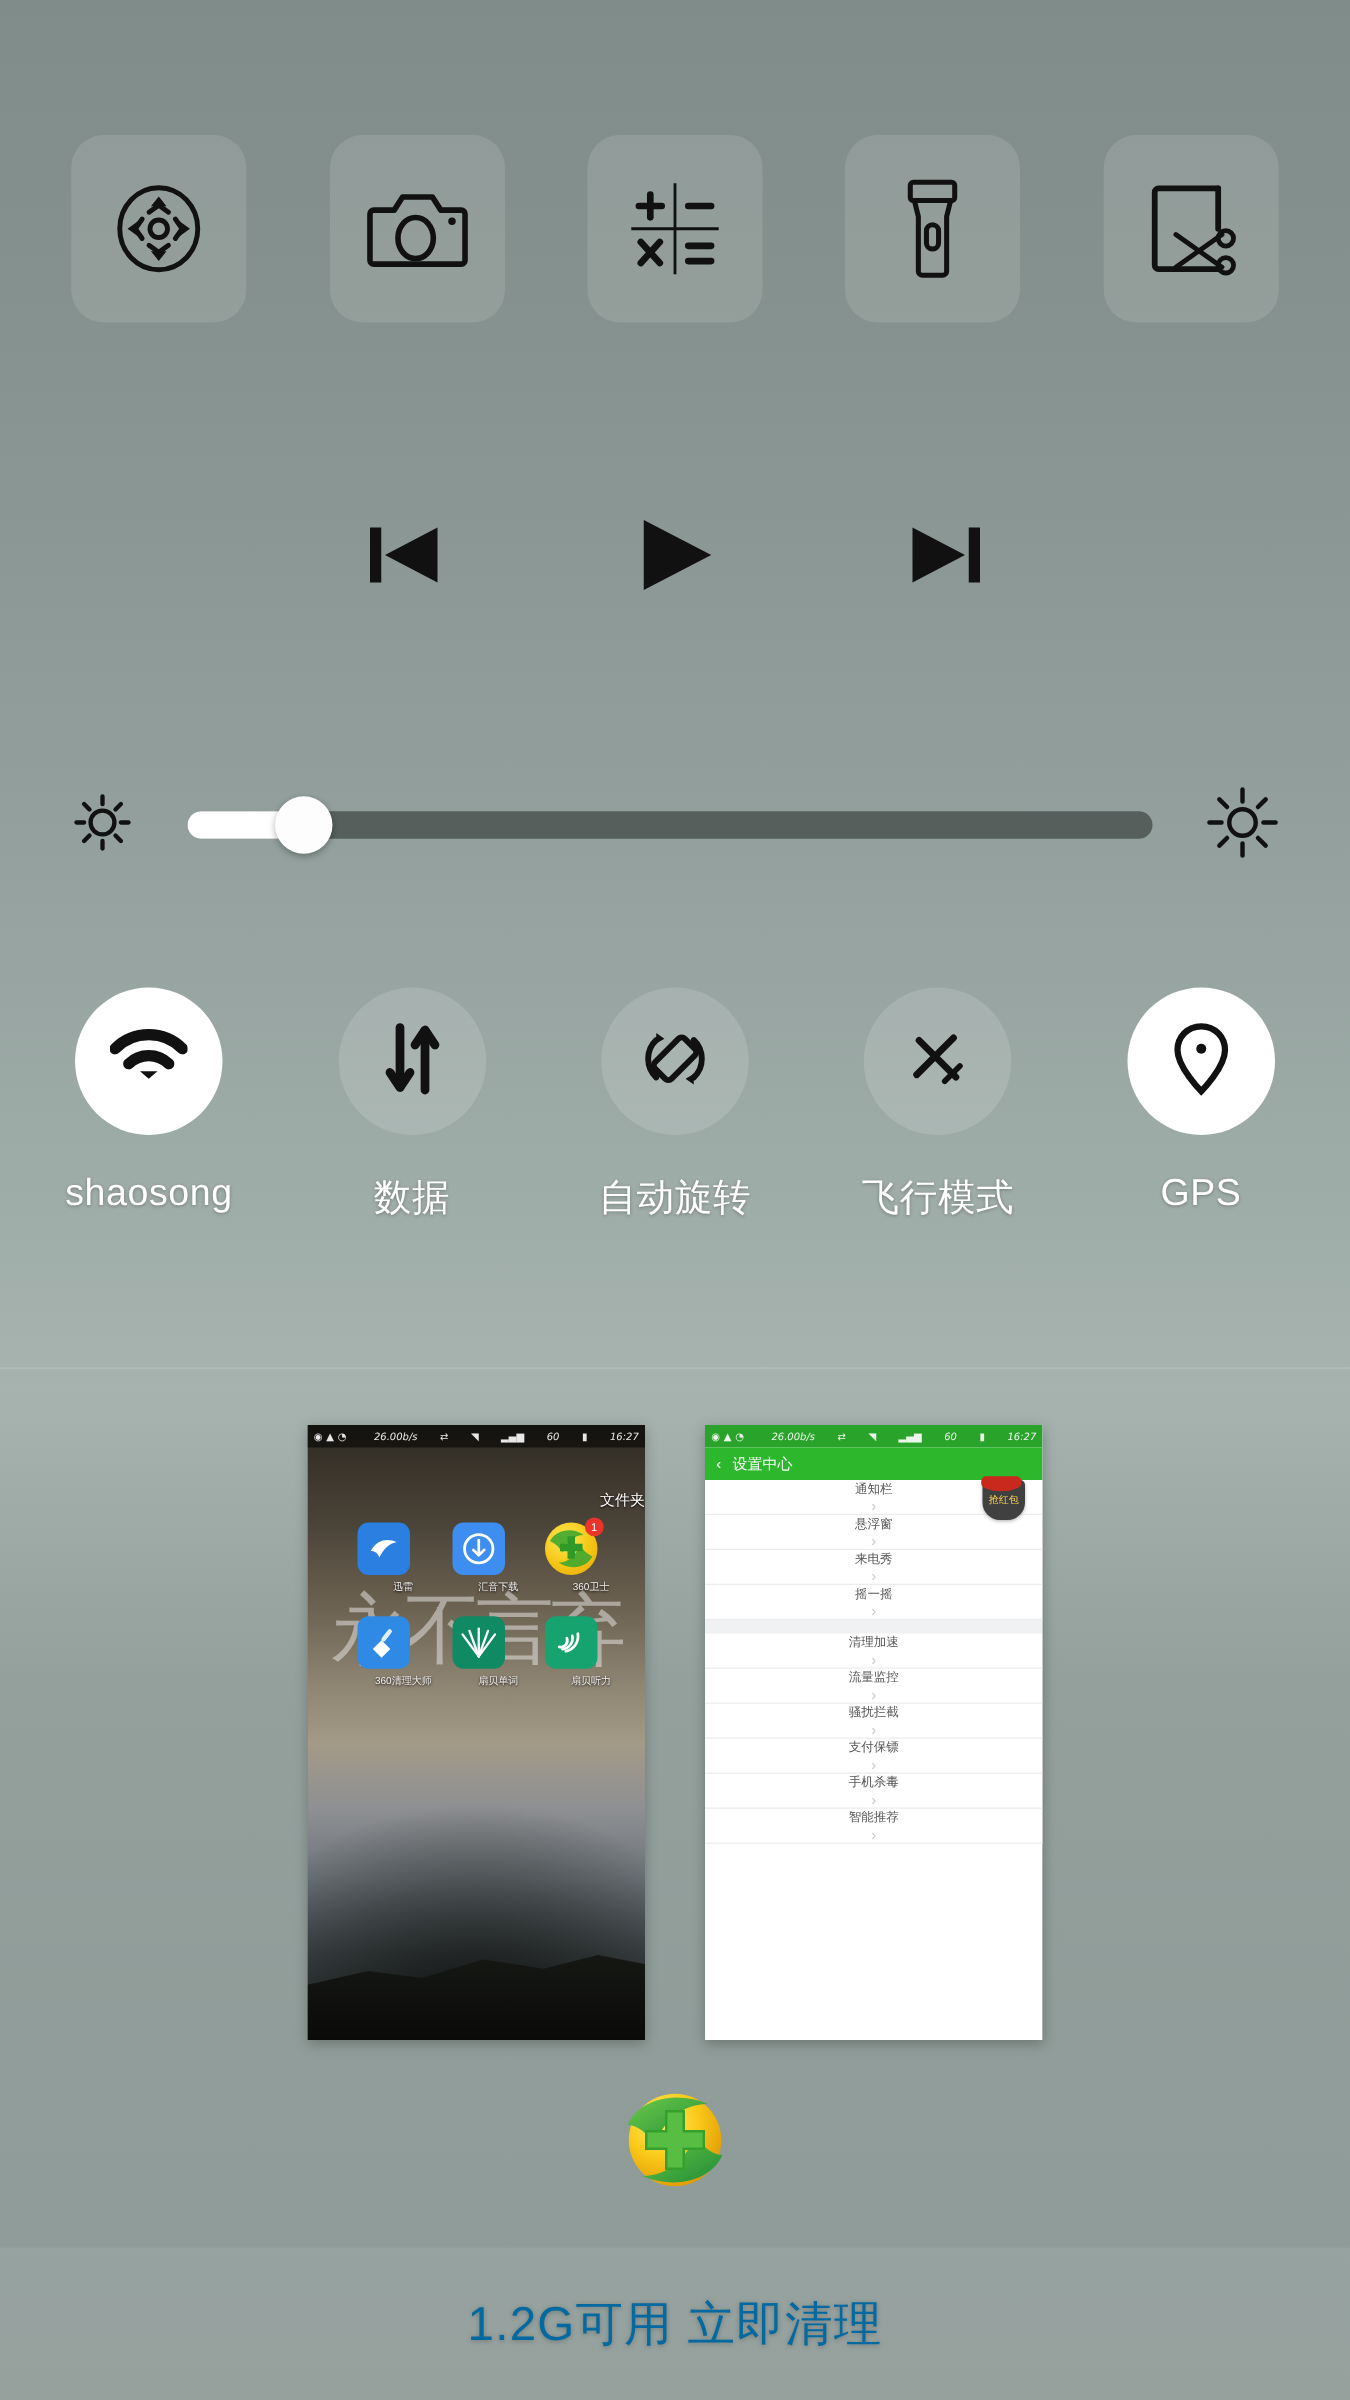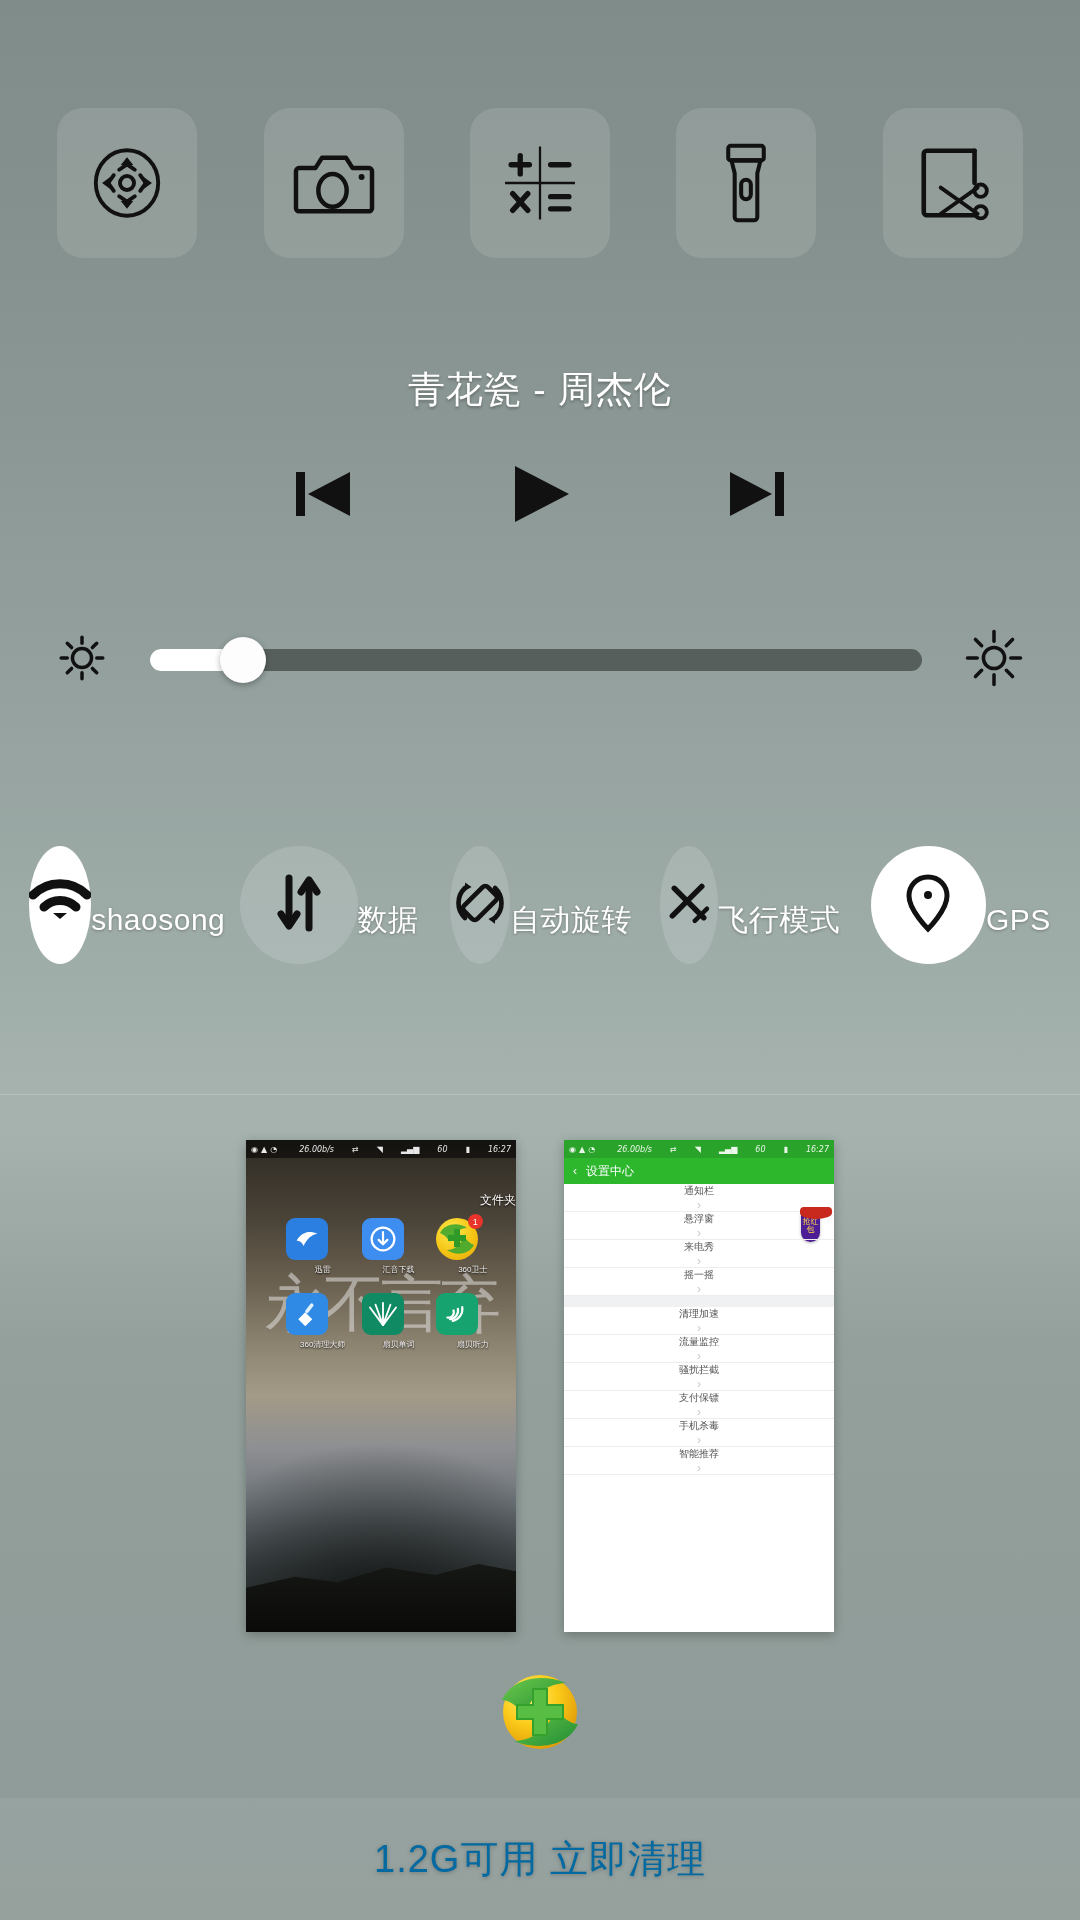--- a/index.html
+++ b/index.html
@@ -55,21 +55,21 @@
     position:absolute; left:12%; top:50%; transform:translate(-50%,-50%);
     width:46px; height:46px; border-radius:50%; background:#fdfdfd;
     box-shadow:0 2px 6px rgba(0,0,0,0.3);
   }
 
   
   #toggles {
     position:absolute; top:790px; left:0; width:1080px; height:230px;
     display:flex; justify-content:space-around; padding:0 14px;
   }
-  .toggle { width:180px; display:flex; align-items:center; }
+  .toggle { width:180px; display:flex; flex-direction:column; align-items:center; }
   .toggle-circle {
     width:118px; height:118px; border-radius:50%;
     display:flex; align-items:center; justify-content:center;
   }
   .toggle-circle.on  { background:#ffffff; }
   .toggle-circle.off { background: rgba(255,255,255,0.14); }
   .toggle-label {
     margin-top:30px; color:#ffffff; font-size:30px; letter-spacing:.5px;
     text-shadow:0 1px 3px rgba(0,0,0,0.3); white-space:nowrap;
   }
@@ -147,22 +147,22 @@
   .st-list { background:#fff; }
   .st-item {
     height:28px; display:flex; align-items:center; justify-content:space-between;
     padding:0 9px; font-size:10px; color:#555; border-bottom:1px solid #ededed;
     position:relative;
     flex-direction:column;
   }
   .st-chev { color:#c9c9c9; font-size:12px; }
   .st-gap { height:11px; background:#f0f1f2; }
   .redpacket {
-    position:absolute; right:14px; top:26px; width:19px; height:32px;
-    background:#4c1d95; border-radius:4px 4px 14px 14px;
+    position:absolute; right:14px; top:0; width:34px; height:32px;
+    background:#404040; border-radius:4px 4px 14px 14px;
     box-shadow:0 1px 3px rgba(0,0,0,.3);
     display:flex; align-items:center; justify-content:center;
     color:#ffd34d; font-size:8px; line-height:1; text-align:center;
   }
   .redpacket::before{
     content:""; position:absolute; top:-3px; left:-1px; width:32px; height:12px;
     background:#c9281d; border-radius:4px 4px 50% 50%;
   }
 
   
@@ -248,21 +248,20 @@
         <line x1="34" y1="58" x2="82" y2="92" stroke="#111" stroke-width="5" stroke-linecap="round"></line>
         <line x1="82" y1="58" x2="34" y2="92" stroke="#111" stroke-width="5" stroke-linecap="round"></line>
         <circle cx="86" cy="62" r="8" fill="none" stroke="#111" stroke-width="5"></circle>
         <circle cx="86" cy="90" r="8" fill="none" stroke="#111" stroke-width="5"></circle>
       </svg>
     </span>
   </div>
 </div>
 
 <div id="music">
-  <div id="song-title">青花瓷 - 周杰伦</div>
 
   <div id="transport">
     <div class="tbtn">
       <svg width="64" height="56" viewBox="0 0 64 56">
         <rect x="4" y="6" width="9" height="44" fill="#111"></rect>
         <path d="M58 6 L58 50 L16 28 Z" fill="#111"></path>
       </svg>
     </div>
     <div class="tbtn">
       <svg width="66" height="66" viewBox="0 0 66 66">

